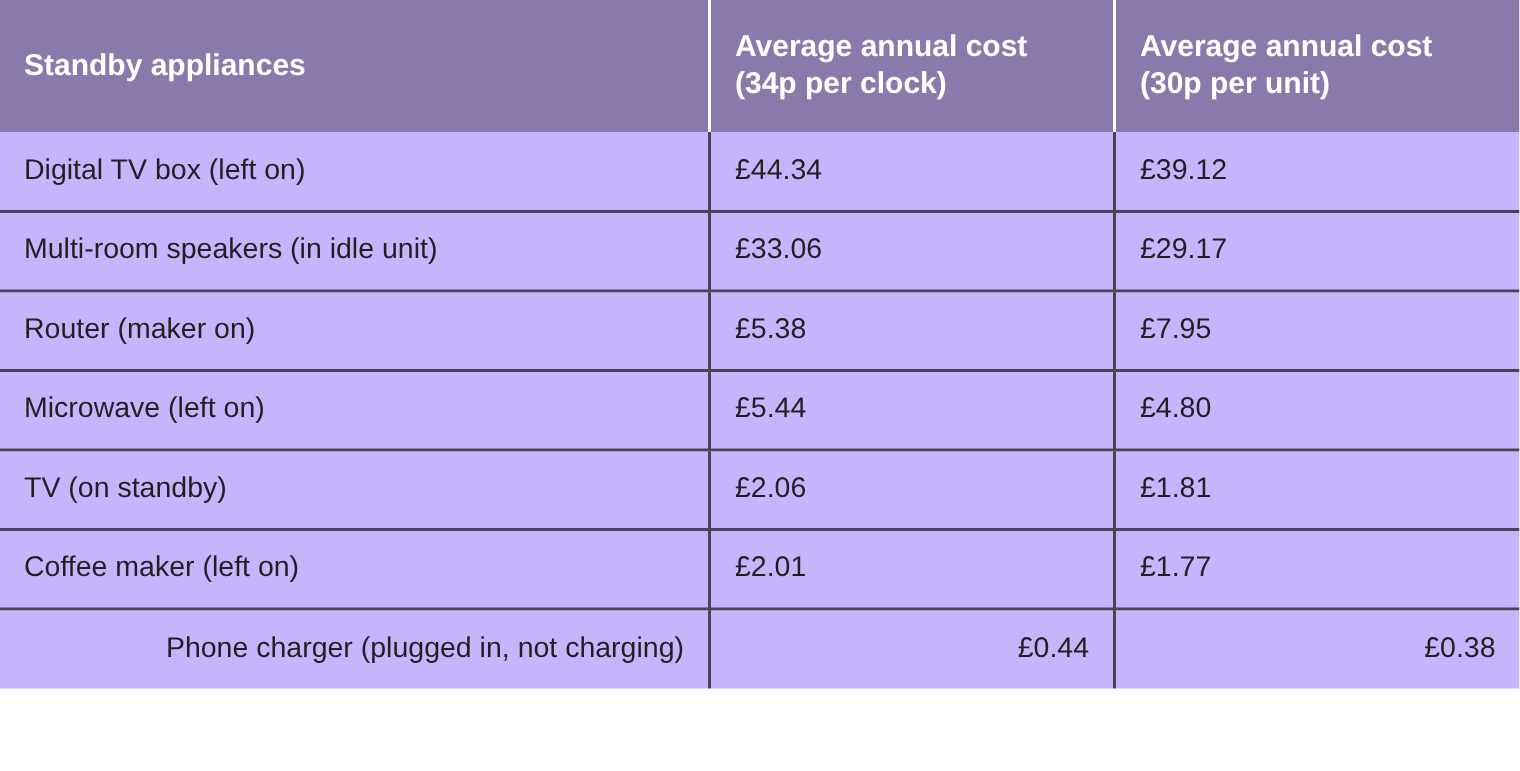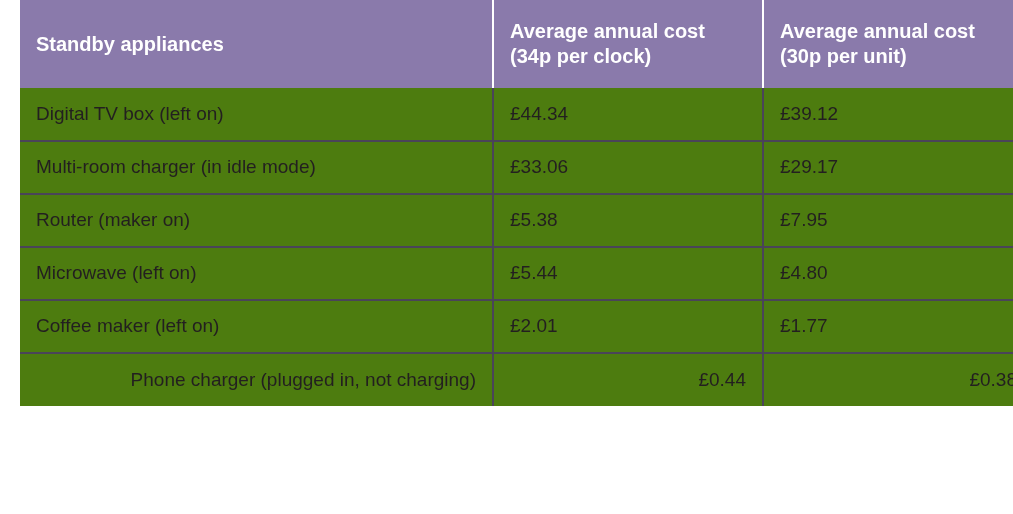--- a/index.html
+++ b/index.html
@@ -11,21 +11,20 @@
     width: 1013px;
     height: 514px;
     font-family: "Liberation Sans", sans-serif;
     color: #231f20;
     overflow: hidden;
   }
   .table-wrap {
     width: 916px;
     height: 514px;
     box-sizing: border-box;
-    margin-left: 20px;
   }
   table.cost-table {
     width: 1013px;
     border-collapse: collapse;
     table-layout: fixed;
   }
   table.cost-table col.col-appliance { width: 473px; }
   table.cost-table col.col-rate1 { width: 270px; }
   table.cost-table col.col-rate2 { width: 270px; }
 
@@ -48,21 +47,21 @@
   tbody td {
     font-size: 19px;
     line-height: 1.3;
     padding: 12px 16px;
     height: 53px;
     box-sizing: border-box;
     border-bottom: 2px solid #4a4459;
     border-right: 2px solid #4a4459;
     vertical-align: middle;
     color: #231f20;
-    background: #4d7c0f;
+    background: #c4b5fd;
     white-space: nowrap;
     overflow: hidden;
   }
   tbody td:last-child { border-right: none; }
   tbody tr:last-child td { border-bottom: none; text-align: right; }
 </style>
 </head>
 <body>
 
 <div class="table-wrap">
@@ -87,33 +86,38 @@
         </th>
       </tr>
     </thead>
     <tbody>
       <tr>
         <td>Digital TV box (left on)</td>
         <td>£44.34</td>
         <td>£39.12</td>
       </tr>
       <tr>
-        <td>Multi-room charger (in idle mode)</td>
+        <td>Multi-room speakers (in idle unit)</td>
         <td>£33.06</td>
         <td>£29.17</td>
       </tr>
       <tr>
         <td>Router (maker on)</td>
         <td>£5.38</td>
         <td>£7.95</td>
       </tr>
       <tr>
         <td>Microwave (left on)</td>
         <td>£5.44</td>
         <td>£4.80</td>
+      </tr>
+      <tr>
+        <td>TV (on standby)</td>
+        <td>£2.06</td>
+        <td>£1.81</td>
       </tr>
       <tr>
         <td>Coffee maker (left on)</td>
         <td>£2.01</td>
         <td>£1.77</td>
       </tr>
       <tr>
         <td>Phone charger (plugged in, not charging)</td>
         <td>£0.44</td>
         <td>£0.38</td>

